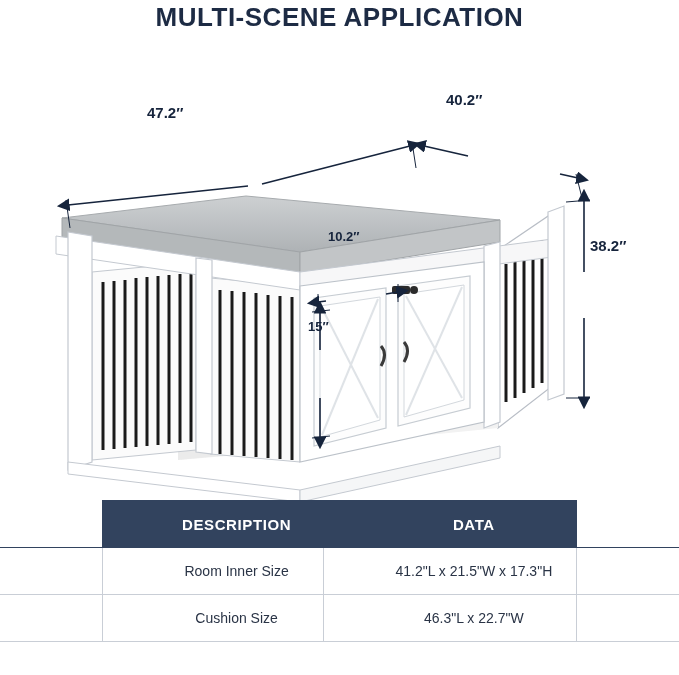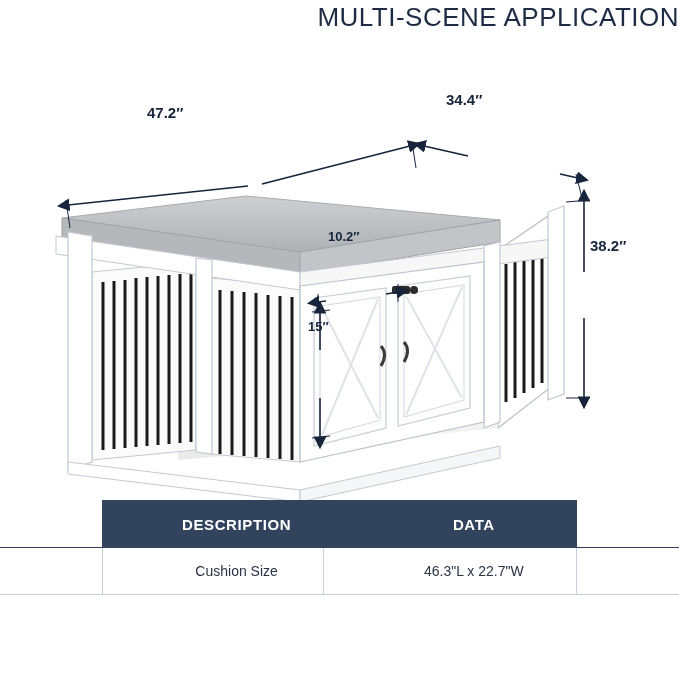--- a/index.html
+++ b/index.html
@@ -20,23 +20,23 @@
     width: 679px;
     height: 675px;
   }
 
   
   .title {
     position: absolute;
     top: 2px;
     left: 0;
     width: 679px;
-    text-align: right;
+    text-align: center;
     font-size: 26px;
-    font-weight: normal;
+    font-weight: bold;
     letter-spacing: 0.5px;
     color: #1d2b44;
   }
 
   
   .illus {
     position: absolute;
     top: 50px;
     left: 0;
     width: 541px;
@@ -225,41 +225,47 @@
 
         <line x1="320" y1="262" x2="320" y2="300" marker-start="url(#arrowStart)"></line>
         <line x1="320" y1="348" x2="320" y2="388" marker-end="url(#arrowEnd)"></line>
         <line x1="312" y1="262" x2="330" y2="260" stroke-width="1"></line>
         <line x1="312" y1="388" x2="330" y2="386" stroke-width="1"></line>
       </g>
     </svg>
 
     <div class="dim-label" style="left:147px; top:54px;">47.2″</div>
 
-    <div class="dim-label" style="left:446px; top:41px;">34.4″</div>
+    <div class="dim-label" style="left:446px; top:41px;">40.2″</div>
 
     <div class="dim-label" style="left:590px; top:187px;">38.2″</div>
 
     <div class="dim-label small" style="left:328px; top:179px;">10.2″</div>
 
     <div class="dim-label small" style="left:299px; top:269px;margin-left:9px;">15″</div>
   </div>
 
   <table class="spec-table">
     <thead>
       <tr>
         <th class="corner l"></th>
         <th>DESCRIPTION</th>
         <th>DATA</th>
         <th class="corner r"></th>
       </tr>
     </thead>
     <tbody>
       <tr>
         <td class="col-left"></td>
+        <td class="desc">Room Inner Size</td>
+        <td class="data">41.2"L x 21.5"W x 17.3"H</td>
+        <td class="col-right"></td>
+      </tr>
+      <tr>
+        <td class="col-left"></td>
         <td class="desc">Cushion Size</td>
         <td class="data">46.3"L x 22.7"W</td>
         <td class="col-right"></td>
       </tr>
     </tbody>
   </table>
 
 </div>
 
 </body></html>

